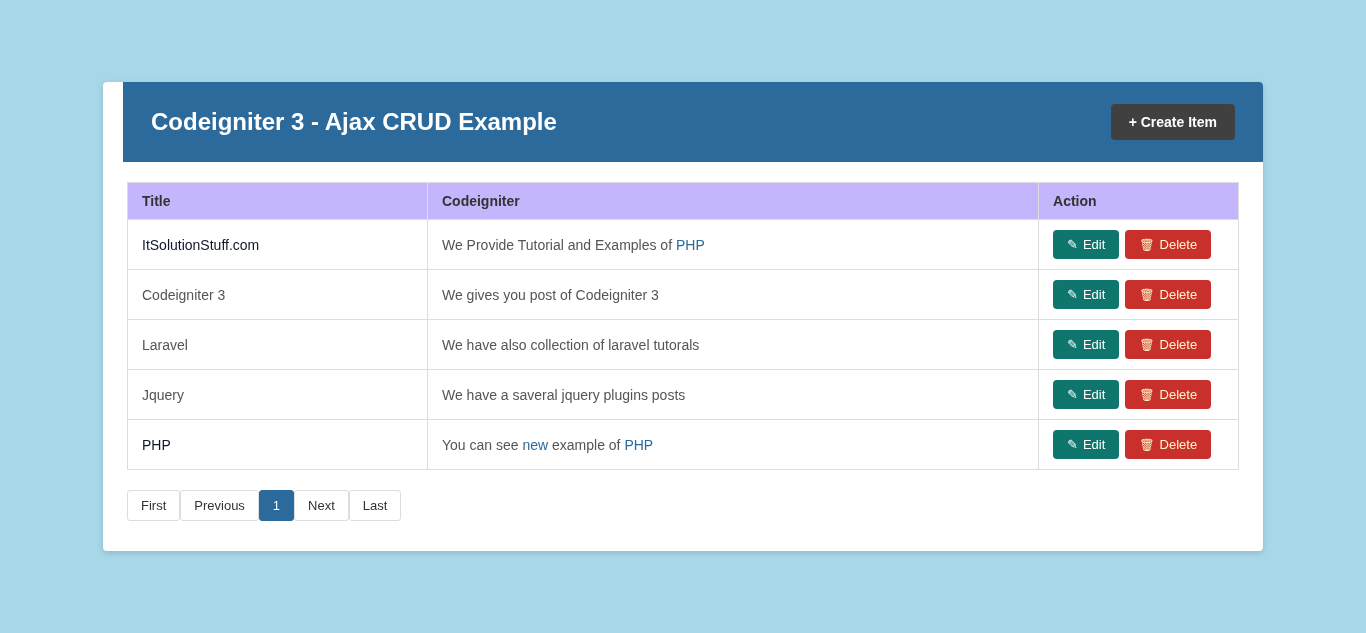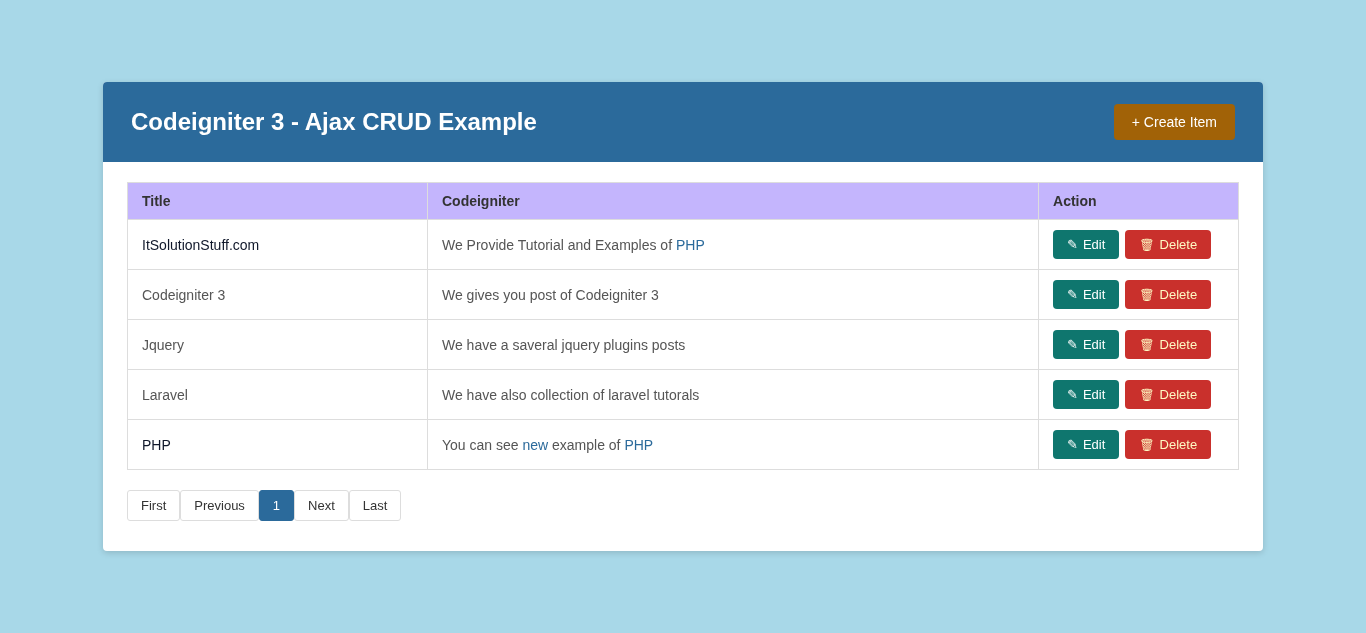--- a/index.html
+++ b/index.html
@@ -26,37 +26,38 @@
       width: 1160px;
       box-shadow: 0 2px 6px rgba(0,0,0,0.15);
     }
 
     .header {
       background-color: #2b6a9b;
       padding: 22px 28px;
       display: flex;
       align-items: center;
       justify-content: space-between;
+      margin-left: 20px;
     }
 
     .header-title {
       color: #ffffff;
       font-size: 24px;
       font-weight: bold;
     }
 
     .create-btn {
-      background-color: #a16207;
+      background-color: #404040;
       color: #ffffff;
       border: none;
       padding: 10px 18px;
       border-radius: 4px;
       font-size: 14px;
       cursor: pointer;
-      font-weight: normal;
+      font-weight: bold;
     }
 
     .table-wrapper {
       padding: 20px 24px 30px 24px;
     }
 
     table {
       width: 100%;
       border-collapse: collapse;
       border: 1px solid #dddddd;
@@ -218,39 +219,39 @@
               </button>
               <button class="btn-delete">
                 <span class="trash-icon"></span>
                 <span>Delete</span>
               </button>
             </div>
           </td>
         </tr>
 
         <tr>
+          <td>Laravel</td>
+          <td>We have also collection of laravel tutorals</td>
+          <td>
+            <div class="action-buttons">
+              <button class="btn-edit">
+                <span class="pencil-icon"></span>
+                <span>Edit</span>
+              </button>
+              <button class="btn-delete">
+                <span class="trash-icon"></span>
+                <span>Delete</span>
+              </button>
+            </div>
+          </td>
+        </tr>
+
+        <tr>
           <td>Jquery</td>
           <td>We have a saveral jquery plugins posts</td>
-          <td>
-            <div class="action-buttons">
-              <button class="btn-edit">
-                <span class="pencil-icon"></span>
-                <span>Edit</span>
-              </button>
-              <button class="btn-delete">
-                <span class="trash-icon"></span>
-                <span>Delete</span>
-              </button>
-            </div>
-          </td>
-        </tr>
-
-        <tr>
-          <td>Laravel</td>
-          <td>We have also collection of laravel tutorals</td>
           <td>
             <div class="action-buttons">
               <button class="btn-edit">
                 <span class="pencil-icon"></span>
                 <span>Edit</span>
               </button>
               <button class="btn-delete">
                 <span class="trash-icon"></span>
                 <span>Delete</span>
               </button>

